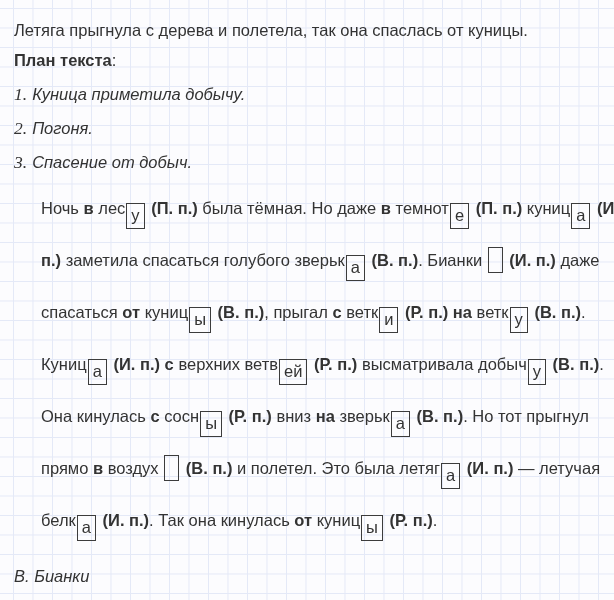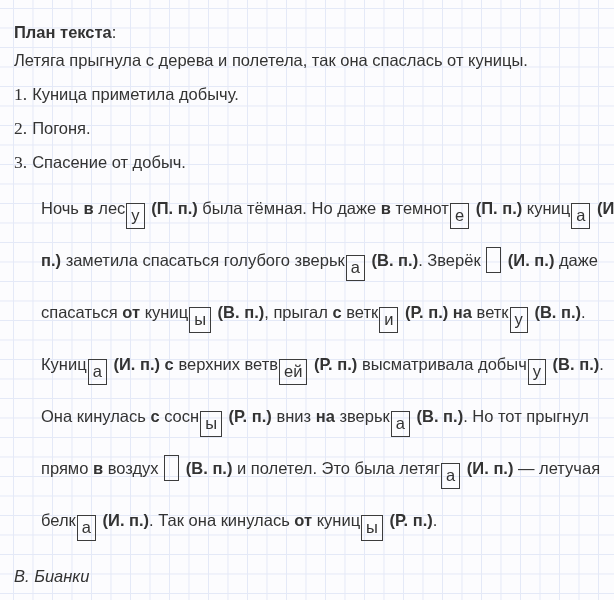--- a/index.html
+++ b/index.html
@@ -16,21 +16,21 @@
     font-family: "Liberation Sans", sans-serif;
     color: #333333;
     font-size: 16.5px;
   }
   .content { padding: 16px 0 0 14px; }
 
   .line { line-height: 28px; white-space: nowrap; }
   .intro { }
   .plan-title { margin-top: 2px; }
   .plan-title .bold { font-weight: 700; }
-  .plan-item { margin-top: 6px; }
+  .plan-item { margin-top: 6px; font-style: italic; }
   .plan-item .num {
     font-family: "Liberation Serif", "DejaVu Serif", serif;
     font-size: 17.5px;
     margin-right: 5px;
   }
 
   .para { margin-top: 6px; margin-left: 27px; }
   .para-line {
     line-height: 52px;
     white-space: pre;
@@ -56,39 +56,39 @@
     margin-top: 16px;
     line-height: 28px;
     font-style: italic;
   }
 </style>
 </head>
 <body>
 
 <div class="content">
 
+  <div class="line intro">Летяга прыгнула с дерева и полетела, так она спаслась от куницы.</div>
+
   <div class="line plan-title">
     <span class="bold">План текста</span><span>:</span>
   </div>
-
-  <div class="line intro">Летяга прыгнула с дерева и полетела, так она спаслась от куницы.</div>
 
   <div class="line plan-item">
     <span class="num">1.</span><span>Куница приметила добычу.</span>
   </div>
   <div class="line plan-item">
     <span class="num">2.</span><span>Погоня.</span>
   </div>
   <div class="line plan-item">
     <span class="num">3.</span><span>Спасение от добыч.</span>
   </div>
 
   <div class="para" id="paragraph">
       <div class="para-line"><span class="plain">Ночь </span><span class="bold">в</span><span class="plain"> лес</span><span class="case-box">у</span><span class="plain"> </span><span class="bold">(П. п.)</span><span class="plain"> была тёмная. Но даже </span><span class="bold">в</span><span class="plain"> темнот</span><span class="case-box">е</span><span class="plain"> </span><span class="bold">(П. п.)</span><span class="plain"> куниц</span><span class="case-box">а</span><span class="plain"> </span><span class="bold">(И.</span></div>
-      <div class="para-line"><span class="bold">п.)</span><span class="plain"> заметила спасаться голубого зверьк</span><span class="case-box">а</span><span class="plain"> </span><span class="bold">(В. п.)</span><span class="plain">. Зверёк </span><span class="case-box empty"></span><span class="plain"> </span><span class="bold">(И. п.)</span><span class="plain"> даже</span></div>
+      <div class="para-line"><span class="bold">п.)</span><span class="plain"> заметила спасаться голубого зверьк</span><span class="case-box">а</span><span class="plain"> </span><span class="bold">(В. п.)</span><span class="plain">. Бианки </span><span class="case-box empty"></span><span class="plain"> </span><span class="bold">(И. п.)</span><span class="plain"> даже</span></div>
       <div class="para-line"><span class="plain">спасаться </span><span class="bold">от</span><span class="plain"> куниц</span><span class="case-box">ы</span><span class="plain"> </span><span class="bold">(В. п.)</span><span class="plain">, прыгал </span><span class="bold">с</span><span class="plain"> ветк</span><span class="case-box">и</span><span class="plain"> </span><span class="bold">(Р. п.)</span><span class="plain"> </span><span class="bold">на</span><span class="plain"> ветк</span><span class="case-box">у</span><span class="plain"> </span><span class="bold">(В. п.)</span><span class="plain">.</span></div>
       <div class="para-line"><span class="plain">Куниц</span><span class="case-box">а</span><span class="plain"> </span><span class="bold">(И. п.)</span><span class="plain"> </span><span class="bold">с</span><span class="plain"> верхних ветв</span><span class="case-box">ей</span><span class="plain"> </span><span class="bold">(Р. п.)</span><span class="plain"> высматривала добыч</span><span class="case-box">у</span><span class="plain"> </span><span class="bold">(В. п.)</span><span class="plain">.</span></div>
       <div class="para-line"><span class="plain">Она кинулась </span><span class="bold">с</span><span class="plain"> сосн</span><span class="case-box">ы</span><span class="plain"> </span><span class="bold">(Р. п.)</span><span class="plain"> вниз </span><span class="bold">на</span><span class="plain"> зверьк</span><span class="case-box">а</span><span class="plain"> </span><span class="bold">(В. п.)</span><span class="plain">. Но тот прыгнул</span></div>
       <div class="para-line"><span class="plain">прямо </span><span class="bold">в</span><span class="plain"> воздух </span><span class="case-box empty"></span><span class="plain"> </span><span class="bold">(В. п.)</span><span class="plain"> и полетел. Это была летяг</span><span class="case-box">а</span><span class="plain"> </span><span class="bold">(И. п.)</span><span class="plain"> — летучая</span></div>
       <div class="para-line"><span class="plain">белк</span><span class="case-box">а</span><span class="plain"> </span><span class="bold">(И. п.)</span><span class="plain">. Так она кинулась </span><span class="bold">от</span><span class="plain"> куниц</span><span class="case-box">ы</span><span class="plain"> </span><span class="bold">(Р. п.)</span><span class="plain">.</span></div>
     </div>
 
   <div class="author">В. Бианки</div>
 
 </div>

